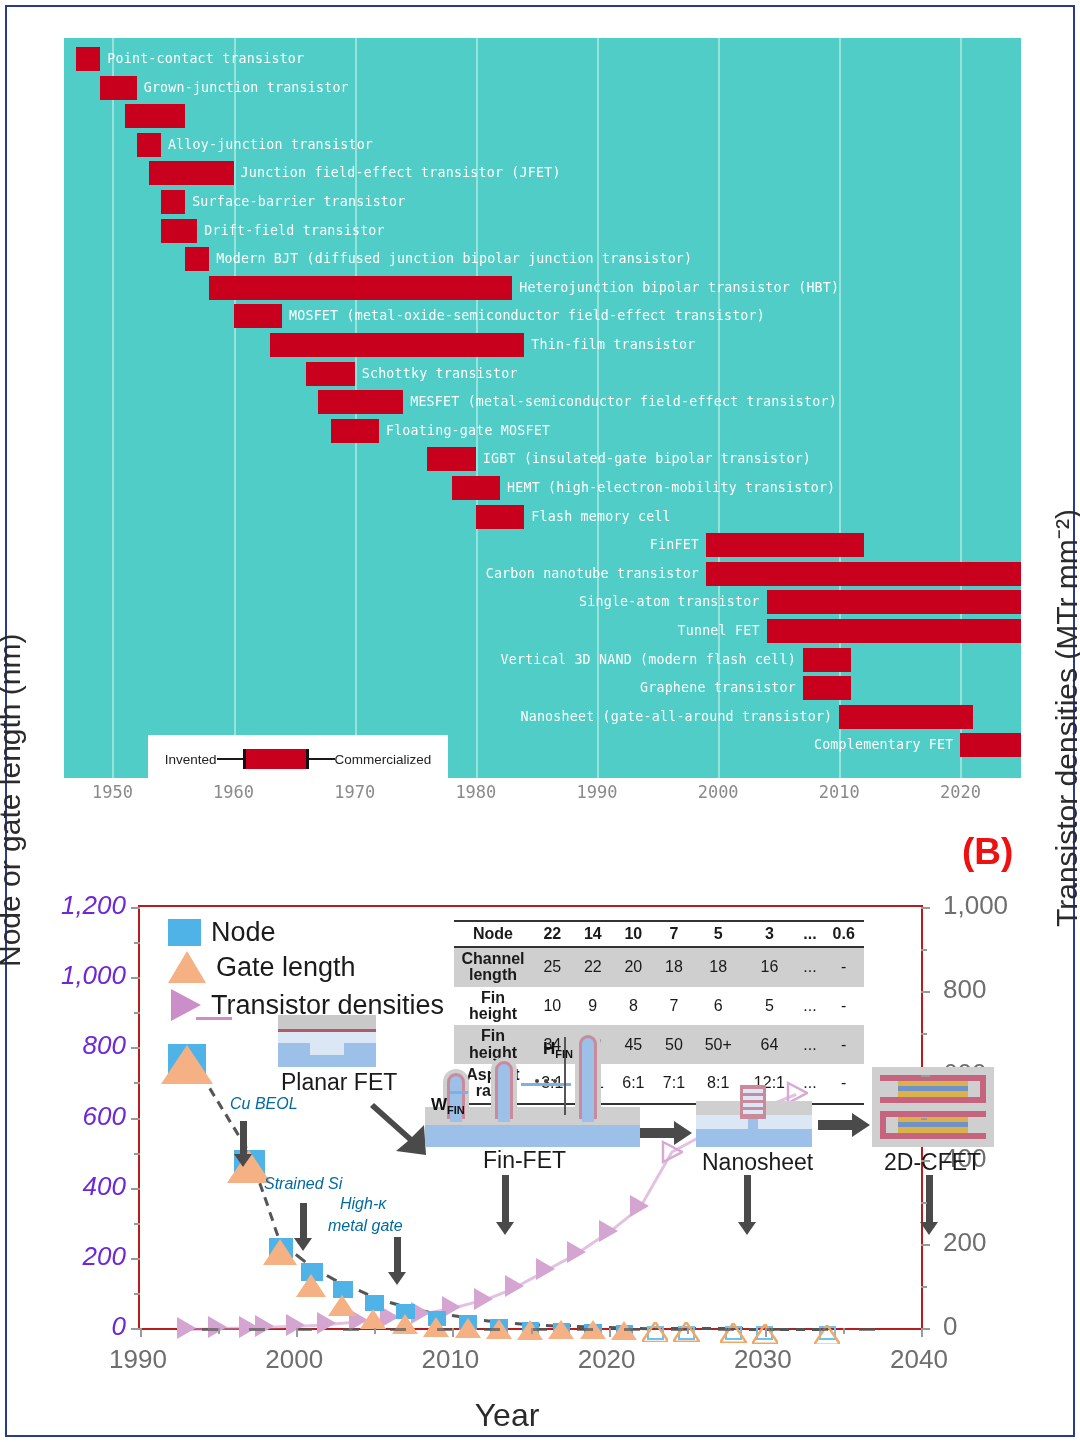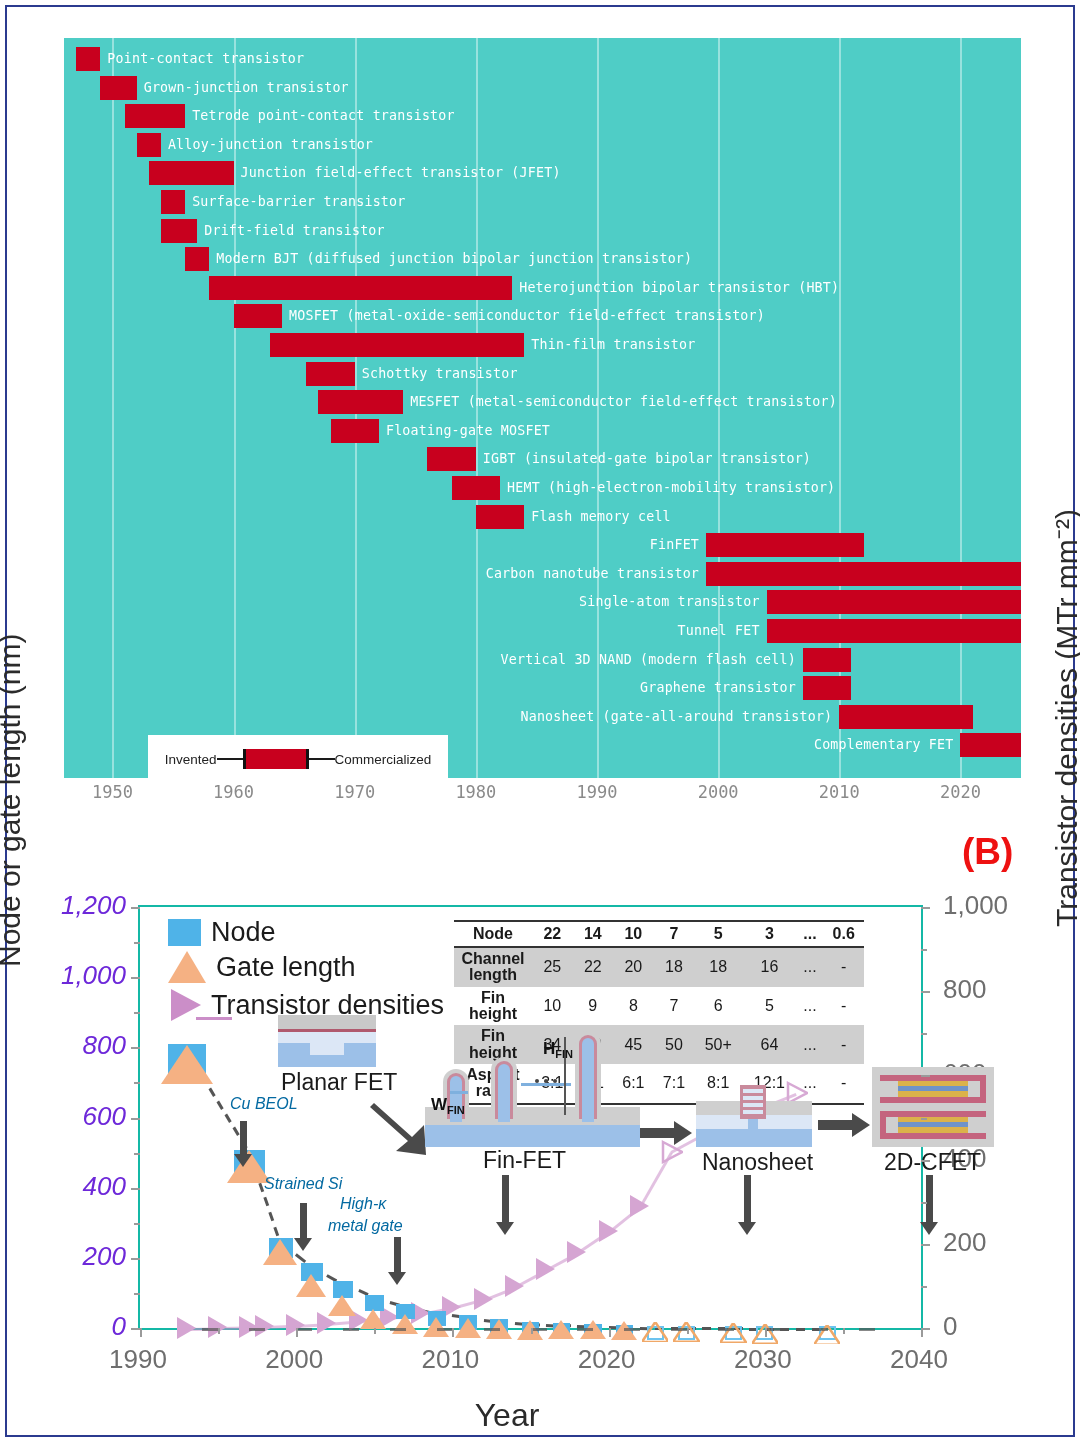--- a/index.html
+++ b/index.html
@@ -56,21 +56,21 @@
   #legend-a .lg-swatch { width:66px; height:20px; background:#c8001e; border-left:3px solid #111; border-right:3px solid #111; }
   .panel-tag {
     position:absolute; color:#ee1111; font-size:37px; font-weight:700;
     font-family:"Liberation Sans", sans-serif;
   }
 
   
   #panel-b { position:absolute; left:0; top:820px; width:1066px; height:612px; }
   #b-plot {
     position:absolute; left:131px; top:78px; width:785px; height:425px;
-    border:2px solid #14b8a6; background:#ffffff;padding-left:12px;
+    border:2px solid #b91c1c; background:#ffffff;padding-left:12px;
   }
   .b-ytick-l {
     position:absolute; right:0; transform:translateY(-50%);
     color:#6d28d9; font-size:26px; text-align:right; white-space:nowrap;font-style:italic;
   }
   .b-ytick-r {
     position:absolute; left:0; transform:translateY(-50%);
     color:#6e6e6e; font-size:26px; white-space:nowrap;
   }
   .b-xtick {
@@ -155,21 +155,20 @@
           <div class="bar-row" style="top: 5px;">
             <div class="bar-a" style="left: 12.1139px; width: 24.2278px;"></div>
             <div class="bar-label" style="left: 43.3418px;">Point-contact transistor</div>
           </div>
           <div class="bar-row" style="top: 33.6px;">
             <div class="bar-a" style="left: 36.3418px; width: 36.3418px;"></div>
             <div class="bar-label" style="left: 79.6835px;">Grown-junction transistor</div>
           </div>
           <div class="bar-row" style="top: 62.2px;">
             <div class="bar-a" style="left: 60.5696px; width: 60.5696px;"></div>
-            <div class="bar-label" style="left: 128.139px;">Tetrode point-contact transistor</div>
           </div>
           <div class="bar-row" style="top: 90.8px;">
             <div class="bar-a" style="left: 72.6835px; width: 24.2278px;"></div>
             <div class="bar-label" style="left: 103.911px;">Alloy-junction transistor</div>
           </div>
           <div class="bar-row" style="top: 119.4px;">
             <div class="bar-a" style="left: 84.7975px; width: 84.7975px;"></div>
             <div class="bar-label" style="left: 176.595px;">Junction field-effect transistor (JFET)</div>
           </div>
           <div class="bar-row" style="top: 148px;">

